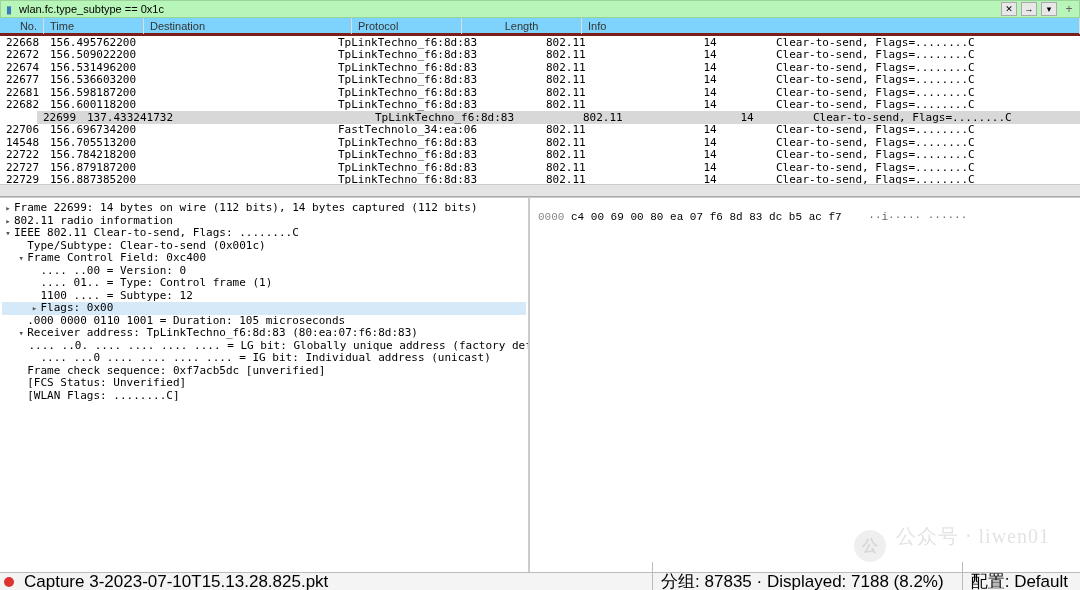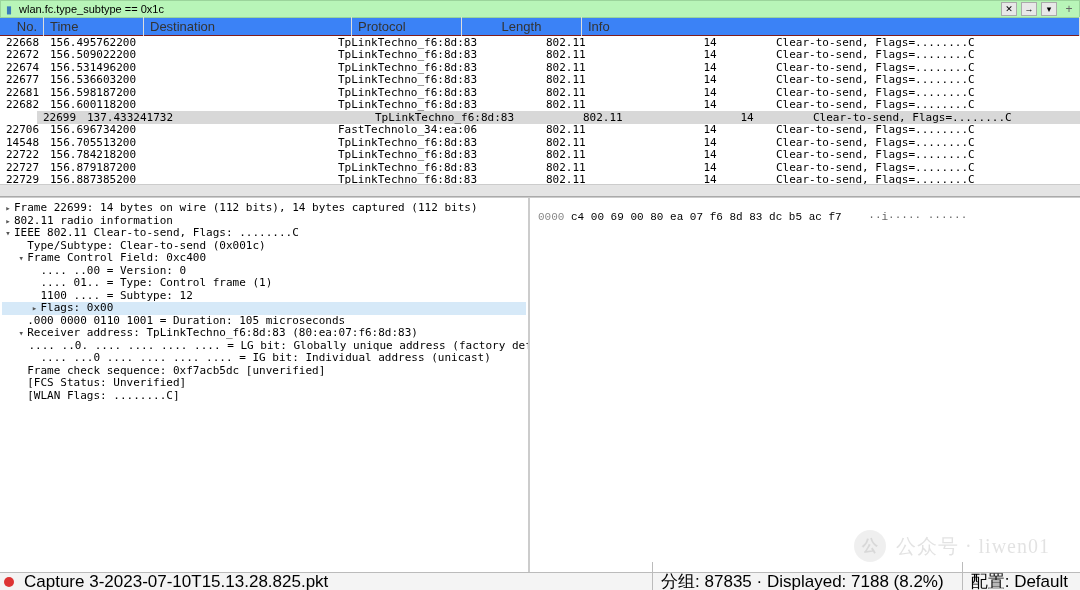--- a/index.html
+++ b/index.html
@@ -8,21 +8,21 @@
   
   
   .filter-bar { display: flex; align-items: center; height: 18px; background: #b8f5b8; border: 1px solid #9bd49b; padding: 0 2px; gap: 4px; }
   .filter-bar .bm-icon { width: 12px; height: 12px; display: flex; align-items: center; justify-content: center; color: #3a7dbb; font-size: 10px; font-weight: bold; }
   .filter-bar input { flex: 1; background: transparent; border: none; outline: none; font-family: inherit; font-size: 11px; }
   .filter-bar .ctrl { width: 16px; height: 14px; background: #e8e8e8; border: 1px solid #aaa; display: flex; align-items: center; justify-content: center; font-size: 9px; cursor: pointer; }
   .filter-bar .plus { background: transparent; border: none; font-size: 12px; color: #666; }
   
   
   .packet-list { height: 179px; border-bottom: 1px solid #aaa; display: flex; flex-direction: column; }
-  .pl-header { display: flex; background: #3b82f6; border-bottom: 1px solid #7f1d1d; height: 18px; align-items: center; font-size: 13px; color: #333; }
+  .pl-header { display: flex; background: #7dd3fc; border-bottom: 3px solid #7f1d1d; height: 18px; align-items: center; font-size: 11px; color: #333; }
   .pl-header .col { padding: 2px 6px; border-right: 1px solid #ddd; white-space: nowrap; overflow: hidden; }
   .pl-body { flex: 1; overflow-y: auto; position: relative; }
   .pl-body::-webkit-scrollbar { width: 16px; }
   .pl-body::-webkit-scrollbar-track { background: #f0f0f0; border-left: 1px solid #ccc; }
   .pl-body::-webkit-scrollbar-thumb { background: #c8c8c8; border: 1px solid #aaa; }
   .pl-row { display: flex; height: 12.5px; align-items: center; font-family: "Consolas", monospace; font-size: 11px; white-space: nowrap; }
   .pl-row.selected { background: #d8d8d8; margin-left: 37px; }
   .pl-row .col { padding: 0 6px; overflow: hidden; white-space: nowrap; }
   .c-no    { width: 44px; text-align: right; }
   .c-time  { width: 100px; }
@@ -36,21 +36,21 @@
   
   .lower { display: flex; height: 375px; border-top: 1px solid #ccc; }
   .details-pane { width: 530px; border-right: 2px solid #ccc; overflow: auto; padding: 4px 2px; font-family: "Consolas", monospace; font-size: 11px; line-height: 12.5px; }
   .details-pane .ln { display: flex; align-items: center; white-space: pre; }
   .details-pane .tw { width: 12px; display: inline-block; text-align: center; color: #555; cursor: pointer; user-select: none; font-size: 9px; }
   .details-pane .hl { background: #d6e9f8; }
   .hex-pane { flex: 1; padding: 13px 8px; font-family: "Consolas", monospace; font-size: 11px; line-height: 12.5px; position: relative; }
   .hex-pane .off { color: #888; }
   .hex-pane .hexv { color: #000; }
   .hex-pane .asc { color: #666; padding-left: 20px; }
-  .watermark { position: absolute; right: 30px; bottom: 10px; display: flex; align-items: center; gap: 10px; opacity: 0.15; }
+  .watermark { position: absolute; right: 30px; bottom: 10px; display: flex; align-items: flex-start; gap: 10px; opacity: 0.15; }
   .watermark .wm-icon { width: 32px; height: 32px; border-radius: 50%; background: #999; display: flex; align-items: center; justify-content: center; font-size: 16px; font-weight: bold; }
   .watermark .wm-text { font-family: "Microsoft YaHei"; font-size: 20px; color: #444; letter-spacing: 1px; }
   
   
   .status-bar { position: absolute; bottom: 0; left: 0; right: 0; height: 18px; display: flex; align-items: center; background: #f4f4f4; border-top: 1px solid #bbb; font-size: 17px; padding: 0 4px; gap: 10px; }
   .status-bar .err-icon { width: 10px; height: 10px; border-radius: 50%; background: #d33; }
   .status-bar .sp { flex: 1; }
   .status-bar .seg { border-left: 1px solid #bbb; padding: 8px 8px; }
 </style>
 </head>

